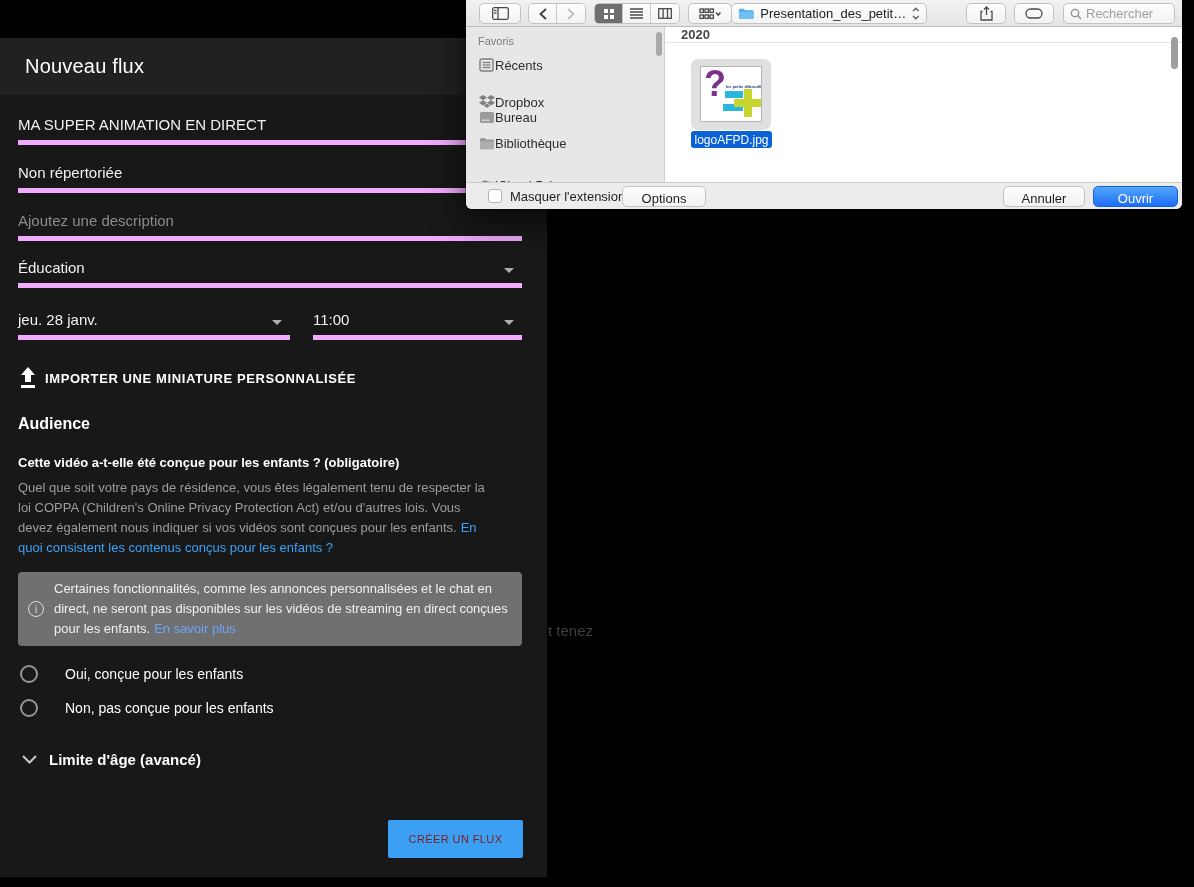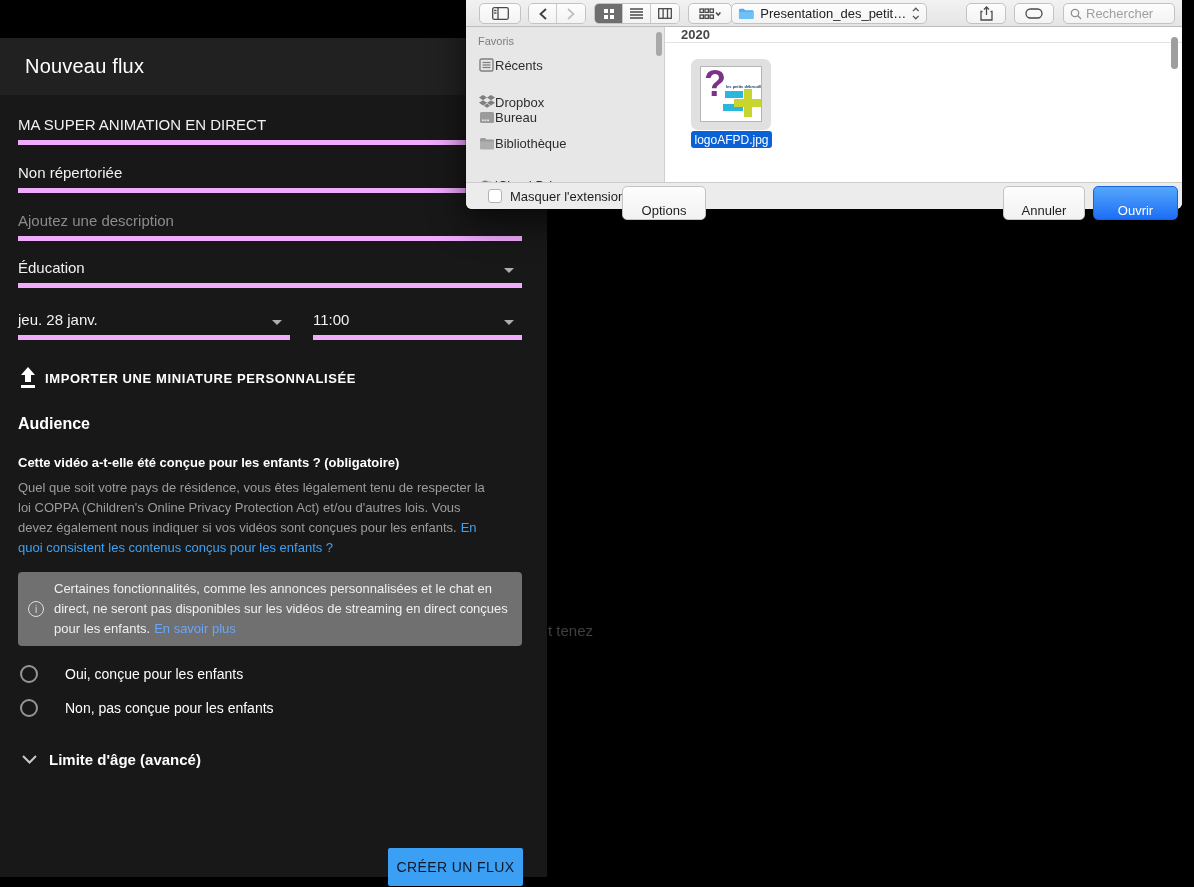--- a/index.html
+++ b/index.html
@@ -42,22 +42,22 @@
   #notice-text .yt-link { color:#6aa5f8; }
 
   .radio-row { left:20px; display:flex; align-items:center; gap:27px; }
   .radio-circle { width:18px; height:18px; border:2px solid #969696; border-radius:50%; }
   .radio-label { color:#fdfdfd; font-size:14px; font-weight:500; }
 
   #age-row { left:22px; top:712px; display:flex; align-items:center; gap:12px; }
   #age-label { color:#fdfdfd; font-size:15px; font-weight:700; }
 
   #create-btn { left:388px; top:782px; width:135px; height:38px; background:#3ba0f4;
-                border:none; border-radius:2px; color:#0f172a; font-size:14px;
-                font-weight:500; letter-spacing:.4px; font-family:inherit; cursor:pointer;margin-top:28px; }
+                border:none; border-radius:2px; color:#7f1d1d; font-size:11px;
+                font-weight:500; letter-spacing:.4px; font-family:inherit; cursor:pointer; }
 
   #bg-text { left:548px; top:622px; color:#3f3f3f; font-size:15px; font-weight:500; }
 
   
   #finder { left:466px; top:0; width:716px; height:209px; background:#ececec;
             border-radius:0 0 6px 6px; box-shadow:0 12px 34px rgba(0,0,0,.65),
             0 0 0 1px rgba(0,0,0,.28); z-index:10; }
   #f-toolbar { left:0; top:0; width:100%; height:27px; background:linear-gradient(#f2f2f2,#e5e5e5);
                border-bottom:1px solid #bcbcbc; border-radius:0; }
   .tb-btn { position:absolute; top:3px; height:21px; background:linear-gradient(#fdfdfd,#f3f3f3);
@@ -114,21 +114,21 @@
   .files-scroll { position:absolute; right:4px; top:10px; width:7px; height:32px;
                   background:#9e9e9e; border-radius:4px; }
 
   #f-footer { left:0; top:182px; width:100%; height:27px; background:#ececec;
               border-top:1px solid #cdcdcd; border-radius:0 0 6px 6px; }
   #ext-checkbox { position:absolute; left:22px; top:6px; width:14px; height:14px;
                   background:#fff; border:1px solid #b4b4b4; border-radius:3px; cursor:pointer; }
   #ext-label { position:absolute; left:44px; top:6px; font-size:13px; color:#1e1e1e; }
   .f-btn { position:absolute; top:3px; height:21px; background:linear-gradient(#fdfdfd,#f2f2f2);
            border:1px solid #c3c3c3; border-radius:5px; font-size:13px; color:#1e1e1e;
-           font-family:inherit; cursor:pointer; padding:16px 12px; }
+           font-family:inherit; cursor:pointer; padding:4px 12px; }
   #options-btn { left:156px; width:84px; }
   #cancel-btn { right:97px; width:82px; }
   #open-btn { right:4px; width:85px; background:linear-gradient(#55a6fb,#1c6ef6);
               border:1px solid #1863d8; color:#fff; }
 
   .icon-stroke { stroke:#4a4a4a; fill:none; stroke-width:1.3; }
 </style>
 </head>
 <body>
 

